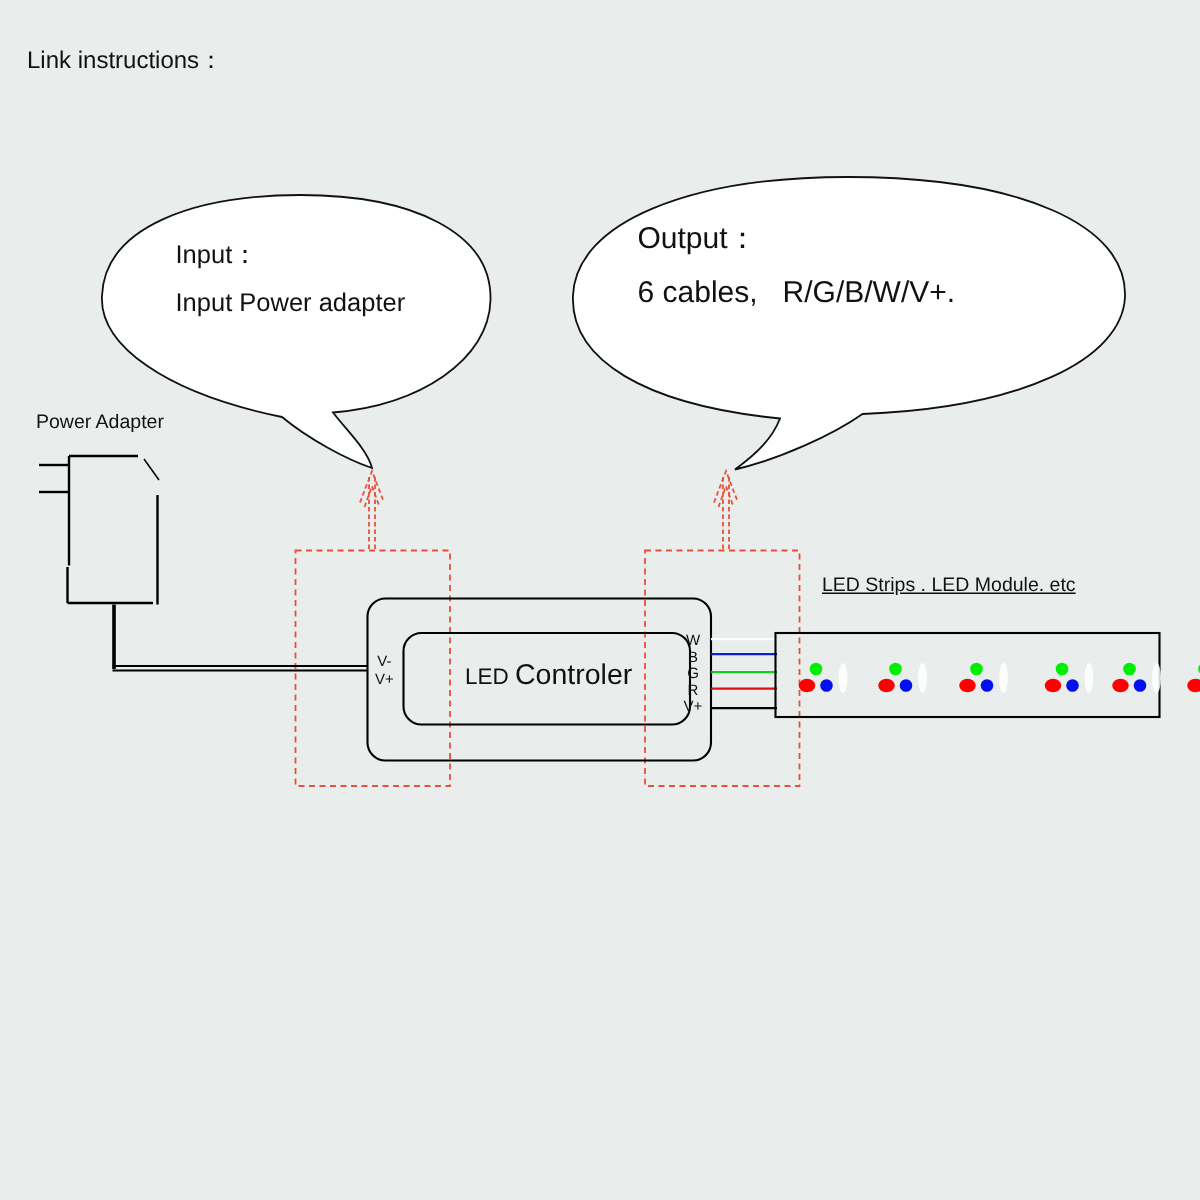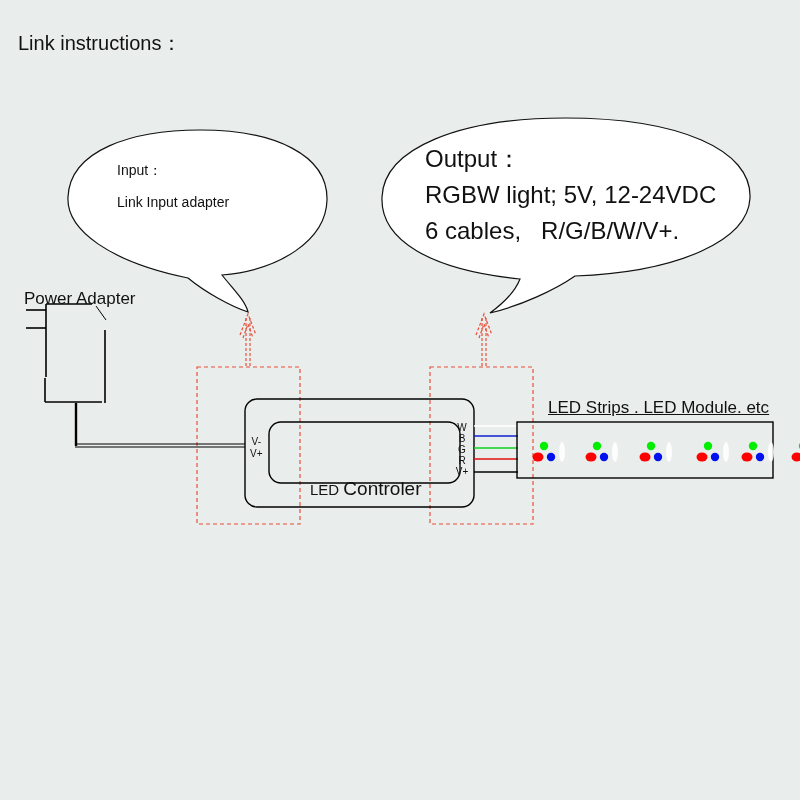--- a/index.html
+++ b/index.html
@@ -3,27 +3,27 @@
   <meta charset="utf-8">
   <style>
     html, body { margin: 0; padding: 0; }
     body {
       width: 800px; height: 800px; position: relative; overflow: hidden;
       background: #e9edec;
       font-family: "Liberation Sans", "DejaVu Sans", sans-serif;
       color: #111;
     }
     .abs { position: absolute; }
-    .title { left: 18px; top: 30px; font-size: 20px; white-space: nowrap; }
+    .title { left: 18px; top: 30px; font-size: 16px; white-space: nowrap; }
     svg.diagram { position: absolute; left: 0; top: 0; }
-    .bubble-text { font-size: 14px; line-height: 32px; white-space: nowrap; }
-    .bubble-text.out { font-size: 24px; line-height: 36px; }
-    .label { font-size: 17px; white-space: nowrap; margin-top: 16px; }
+    .bubble-text { font-size: 17px; line-height: 32px; white-space: nowrap; }
+    .bubble-text.out { font-size: 20px; line-height: 36px; }
+    .label { font-size: 13px; white-space: nowrap; }
     .pin { font-size: 10px; line-height: 11px; text-align: center; }
-    .ctrl-label { font-size: 15px; white-space: nowrap; margin-top: 38px; }
+    .ctrl-label { font-size: 15px; white-space: nowrap; }
     .ctrl-label .big { font-size: 19px; }
   </style>
 </head>
 <body>
 
 <div class="abs title">Link instructions：</div>
 
 <svg class="diagram" width="800" height="800" viewBox="0 0 800 800">
 
   <path d="M 188 278 C 110 262, 66 230, 68 197 C 70 150, 132 130, 200 130 C 275 130, 328 155, 327 200 C 326 240, 280 270, 222 275 C 232 288, 245 300, 248 312 C 230 306, 205 292, 188 278 Z" fill="#ffffff" stroke="#111" stroke-width="1.2"></path>
@@ -109,26 +109,25 @@
       <g>
         <ellipse cx="797" cy="457" rx="5.5" ry="4.5" fill="#ff0000"></ellipse>
         <circle cx="803" cy="446" r="4.2" fill="#00ee00"></circle>
         <circle cx="810" cy="457" r="4.2" fill="#0010ee"></circle>
       </g>
     </g>
 </svg>
 
 <div class="abs bubble-text" style="left:117px; top:154px;">
   <div>Input：</div>
-  <div>Link Input adapter</div>
+  <div>Input Power adapter</div>
 </div>
 
 <div class="abs bubble-text out" style="left:425px; top:141px;">
   <div>Output：</div>
-  <div>RGBW light; 5V, 12-24VDC</div>
   <div style="white-space:pre;">6 cables,   R/G/B/W/V+.</div>
 </div>
 
 <div class="abs label" style="left:24px; top:273px;">Power Adapter</div>
 <div class="abs label" style="left:548px; top:382px;text-decoration:underline;">LED Strips . LED Module. etc</div>
 
 <div class="abs ctrl-label" style="left:310px; top:440px;">
   <span>LED</span>
   <span class="big">Controler</span>
 </div>

